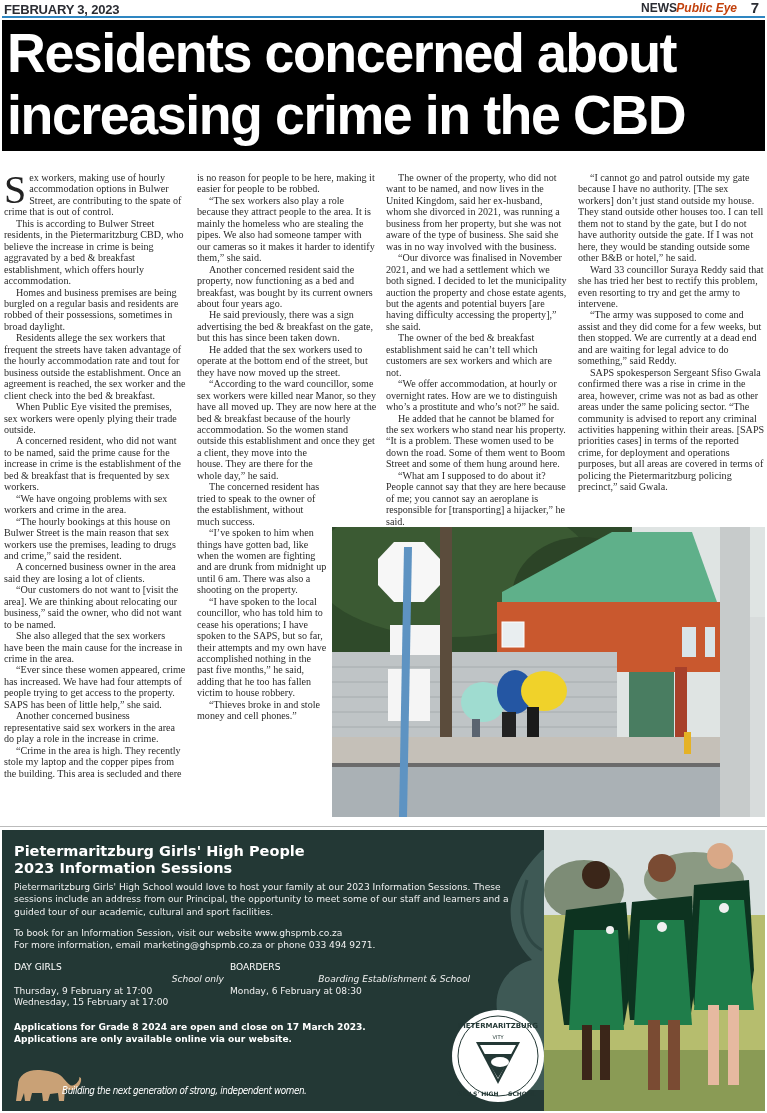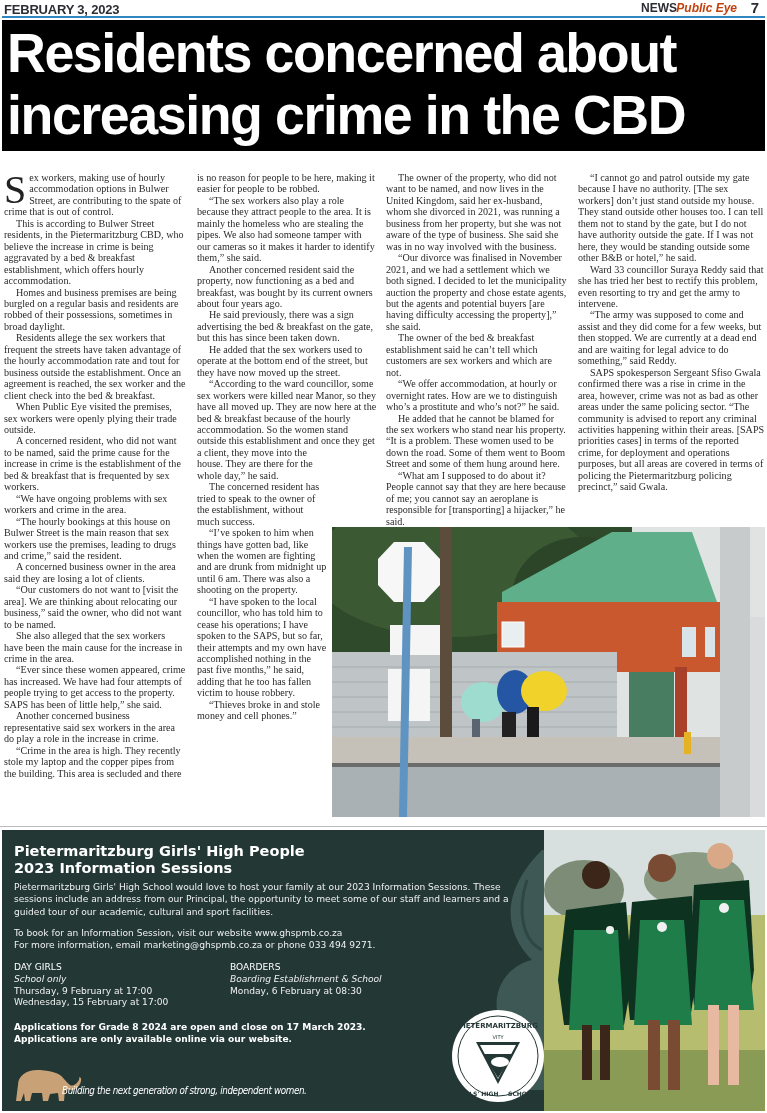--- a/index.html
+++ b/index.html
@@ -29,21 +29,21 @@
   .col-rule { position: absolute; left: 0; top: 826px; width: 767px; height: 1px; background: #bbb; }
 
   .photo { position: absolute; left: 332px; top: 527px; width: 433px; height: 290px; overflow: hidden; background: #c8d0cf; }
 
   .ad { position: absolute; left: 2px; top: 830px; width: 763px; height: 281px; background: #233835; overflow: hidden; }
   .ad-title { position: absolute; left: 12px; top: 13px; font-family: "DejaVu Sans", sans-serif; font-weight: bold; font-size: 14.5px; line-height: 17px; color: #fff; }
   .ad-intro { position: absolute; left: 12px; top: 51px; width: 500px; font-size: 9.1px; line-height: 12.3px; color: #f0f0f0; font-family: "DejaVu Sans", sans-serif; }
   .ad-contact { position: absolute; left: 12px; top: 97px; width: 500px; font-size: 9.1px; line-height: 12.3px; color: #f0f0f0; font-family: "DejaVu Sans", sans-serif; }
   .ad-block { position: absolute; font-size: 9.1px; line-height: 11.8px; color: #f0f0f0; font-family: "DejaVu Sans", sans-serif; }
   .ad-block .h { font-weight: normal; color: #fff; }
-  .ad-block .i { font-style: italic; }
+  .ad-block .i { font-style: italic; text-align: right; }
   .ad-day { left: 12px; top: 132px; width: 210px; }
   .ad-board { left: 228px; top: 132px; width: 240px; }
   .ad-apps { position: absolute; left: 12px; top: 191px; width: 500px; font-size: 9.1px; line-height: 12.3px; color: #fff; font-family: "DejaVu Sans", sans-serif; font-weight: bold; }
   .ad-slogan { position: absolute; left: 60px; top: 255px; font-family: "DejaVu Sans Condensed", "DejaVu Sans", sans-serif; font-size: 9.8px; color: #fff; font-style: italic; letter-spacing: -0.4px; }
   .ad-elephant { position: absolute; left: 8px; top: 235px; width: 72px; height: 40px; }
   .ad-leaf { position: absolute; left: 470px; top: 20px; width: 80px; height: 240px; }
   .ad-crest { position: absolute; left: 448px; top: 178px; width: 96px; height: 96px; }
   .ad-photo { position: absolute; left: 542px; top: 0; width: 221px; height: 281px; overflow: hidden; }
 </style>
 </head>

